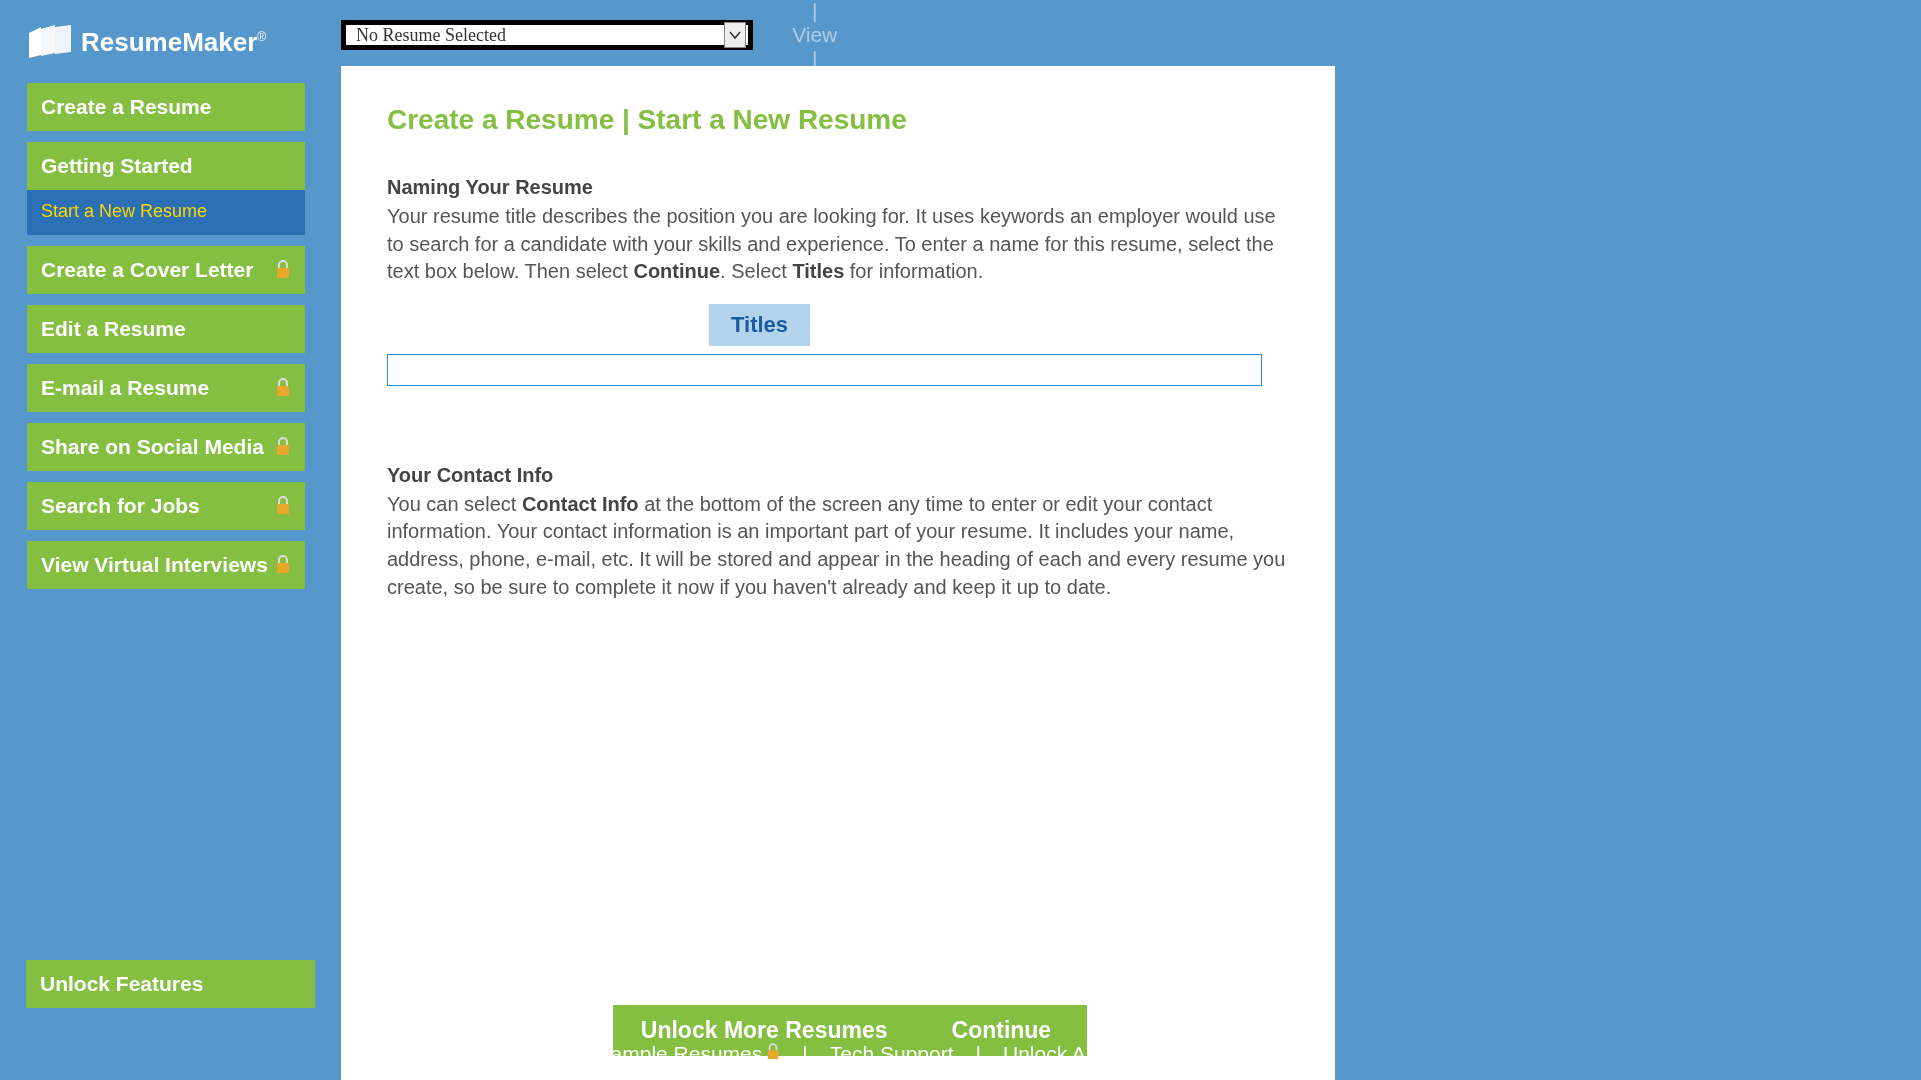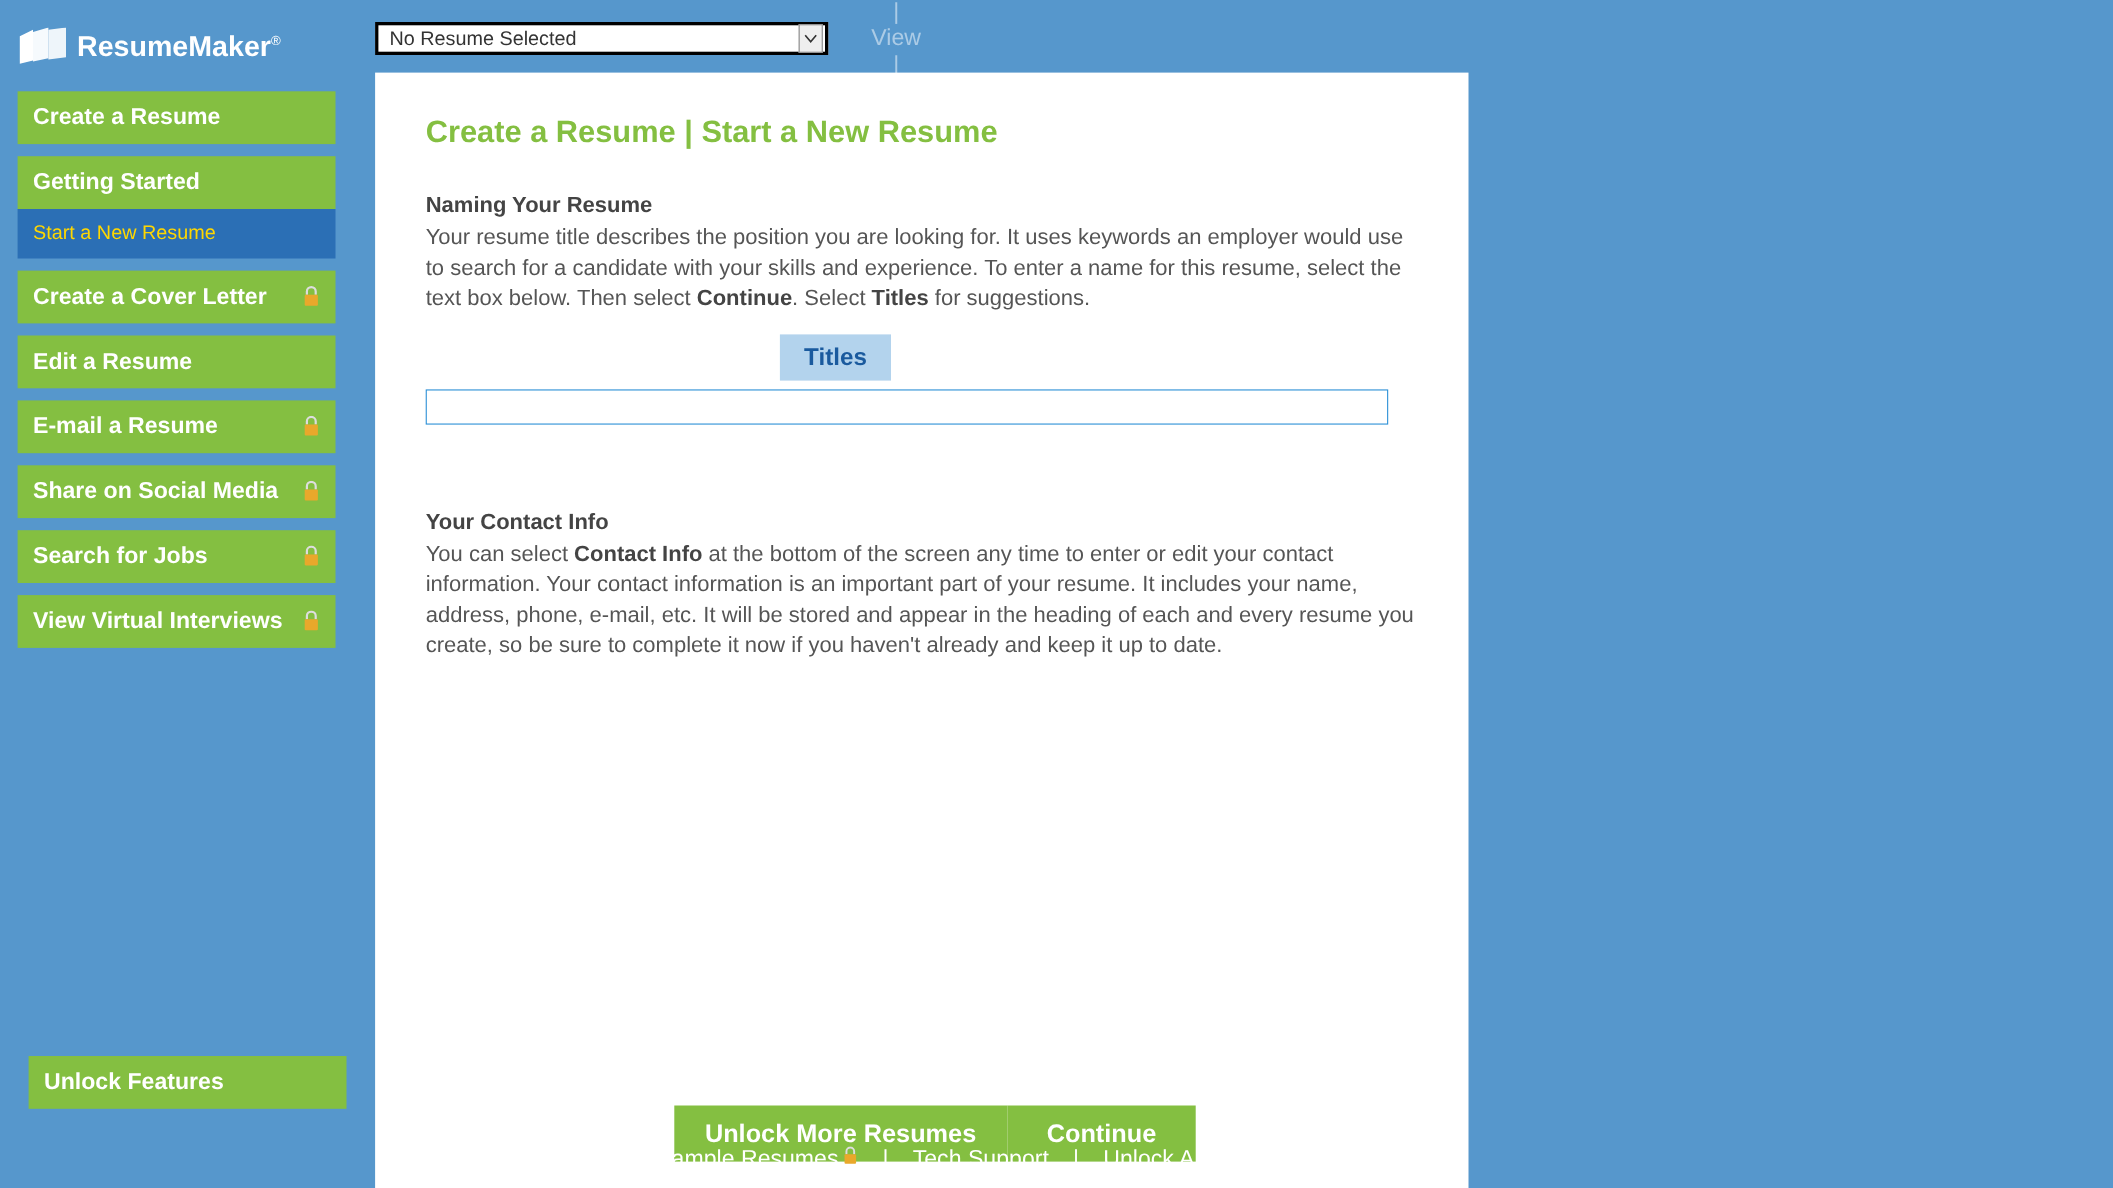--- a/index.html
+++ b/index.html
@@ -15,21 +15,21 @@
       overflow: hidden;
       position: relative;
     }
     .app {
       display: flex;
       width: 100%;
       height: 100%;
     }
     .sidebar {
       width: 321px;
-      padding: 15px 16px 0 16px;
+      padding: 15px 16px 0 27px;
       flex-shrink: 0;
     }
     .logo {
       display: flex;
       align-items: center;
       margin: 10px 0 24px 0;
       color: white;
     }
     .logo-icon {
       display: inline-flex;
@@ -82,28 +82,29 @@
     .top-bar {
       display: flex;
       align-items: center;
       height: 38px;
       margin-bottom: 12px;
     }
     .resume-select {
       width: 412px;
       height: 30px;
       background: #fff;
-      border: 3px solid #000000;
+      border: 5px solid #000000;
       display: flex;
       align-items: center;
       justify-content: space-between;
       padding: 0 2px 0 10px;
       font-size: 18px;
       color: #333;
       cursor: pointer;
+      font-family: Liberation Serif, serif;
     }
     .select-arrow {
       width: 22px;
       height: 26px;
       border: 1px solid #888;
       background: #eee;
       display: flex;
       align-items: center;
       justify-content: center;
     }
@@ -318,21 +319,21 @@
         <span class="top-sep">|</span>
         <span class="top-act">Delete</span>
       </div>
     </div>
 
     <div class="content-panel">
       <div class="page-title">Create a Resume | Start a New Resume</div>
 
       <div class="section-head">Naming Your Resume</div>
       <div class="body-text">
-        <span>Your resume title describes the position you are looking for. It uses keywords an employer would use to search for a candidate with your skills and experience. To enter a name for this resume, select the text box below. Then select </span><b>Continue</b><span>. Select </span><b>Titles</b><span> for suggestions.</span>
+        <span>Your resume title describes the position you are looking for. It uses keywords an employer would use to search for a candidate with your skills and experience. To enter a name for this resume, select the text box below. Then select </span><b>Continue</b><span>. Select </span><b>Titles</b><span> for information.</span>
       </div>
 
       <button class="titles-btn">Titles</button>
       <input class="title-input" type="text" value="" style="">
 
       <div class="section2">
         <div class="section-head">Your Contact Info</div>
         <div class="body-text">
           <span>You can select </span><b>Contact Info</b><span> at the bottom of the screen any time to enter or edit your contact information. Your contact information is an important part of your resume. It includes your name, address, phone, e-mail, etc. It will be stored and appear in the heading of each and every resume you create, so be sure to complete it now if you haven't already and keep it up to date.</span>
         </div>

